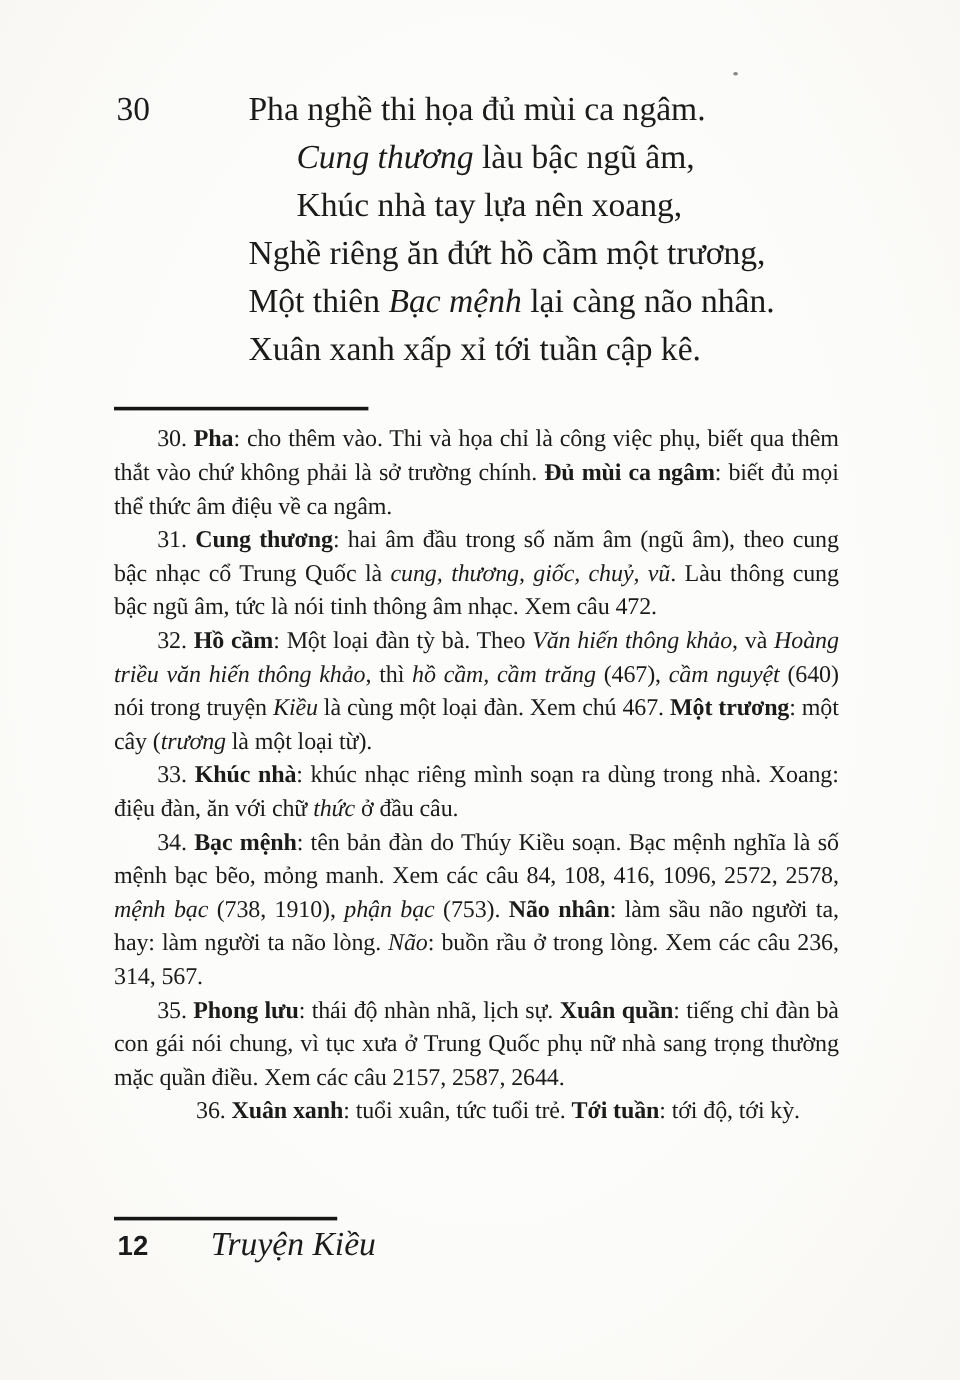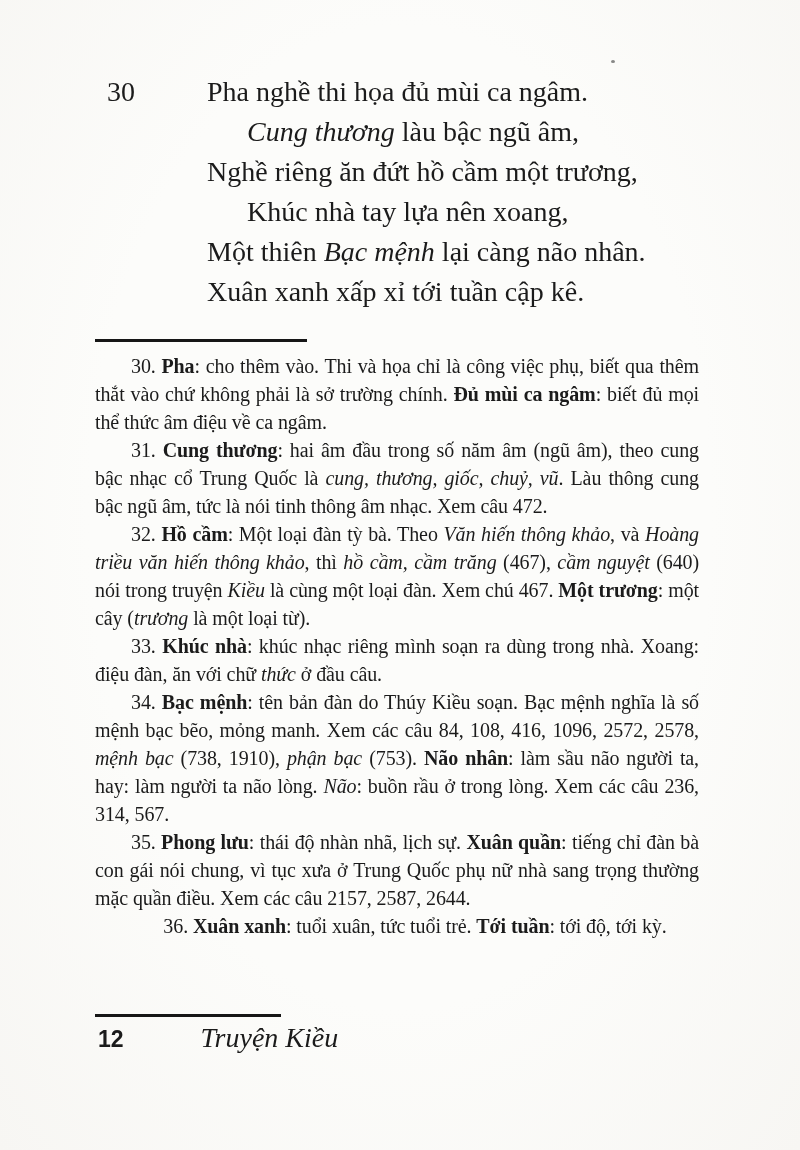--- a/index.html
+++ b/index.html
@@ -28,21 +28,21 @@
   .poem { padding-top: 72px; }
   .verse-line {
     position: relative;
     height: 40px;
     line-height: 40px;
     font-size: 28px;
     white-space: nowrap;
   }
   .verse-num {
     position: absolute;
-    left: 12px;
+    left: 2px;
     top: 0;
   }
   .verse-line.bat .verse-text { margin-left: 112px; }
   .verse-line.luc .verse-text { margin-left: 152px; text-align: center; }
 
   
   .divider {
     margin-top: 27px;
     width: 212px;
     height: 3px;
@@ -75,21 +75,20 @@
   }
   .footer-rule {
     width: 186px;
     height: 2.5px;
     background: #161616;
   }
   .footer-row {
     display: flex;
     align-items: baseline;
     margin-top: 5px;
-    gap: 25px;
   }
   .page-number {
     font-family: "Liberation Sans", sans-serif;
     font-weight: 700;
     font-size: 23px;
     padding-left: 3px;
   }
   .book-title {
     font-style: italic;
     font-size: 28px;
@@ -117,25 +116,25 @@
   <div class="content">
 
     <div class="poem">
       <div class="verse-line bat">
         <span class="verse-num">30</span>
         <span class="verse-text"><span>Pha nghề thi họa đủ mùi ca ngâm.</span></span>
       </div>
       <div class="verse-line luc">
         <span class="verse-text"><span class="i">Cung thương</span><span> làu bậc ngũ âm,</span></span>
       </div>
+      <div class="verse-line luc">
+        <span class="verse-text"><span>Khúc nhà tay lựa nên xoang,</span></span>
+      </div>
       <div class="verse-line bat">
         <span class="verse-text"><span>Nghề riêng ăn đứt hồ cầm một trương,</span></span>
-      </div>
-      <div class="verse-line luc">
-        <span class="verse-text"><span>Khúc nhà tay lựa nên xoang,</span></span>
       </div>
       <div class="verse-line bat">
         <span class="verse-text"><span>Một thiên </span><span class="i">Bạc mệnh</span><span> lại càng não nhân.</span></span>
       </div>
       <div class="verse-line bat">
         <span class="verse-text"><span>Xuân xanh xấp xỉ tới tuần cập kê.</span></span>
       </div>
     </div>
 
     <div class="divider"></div>

